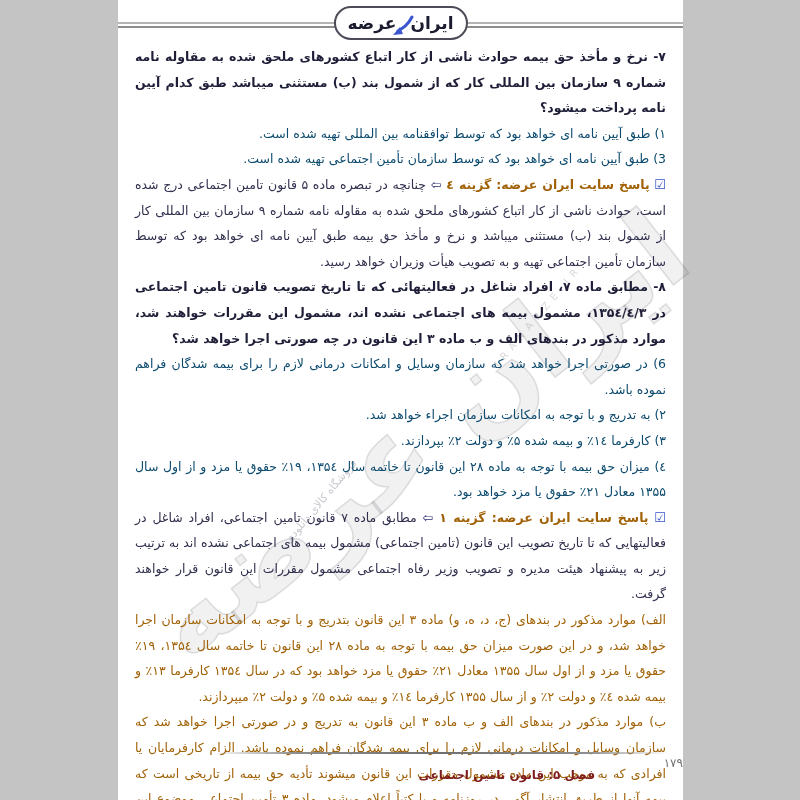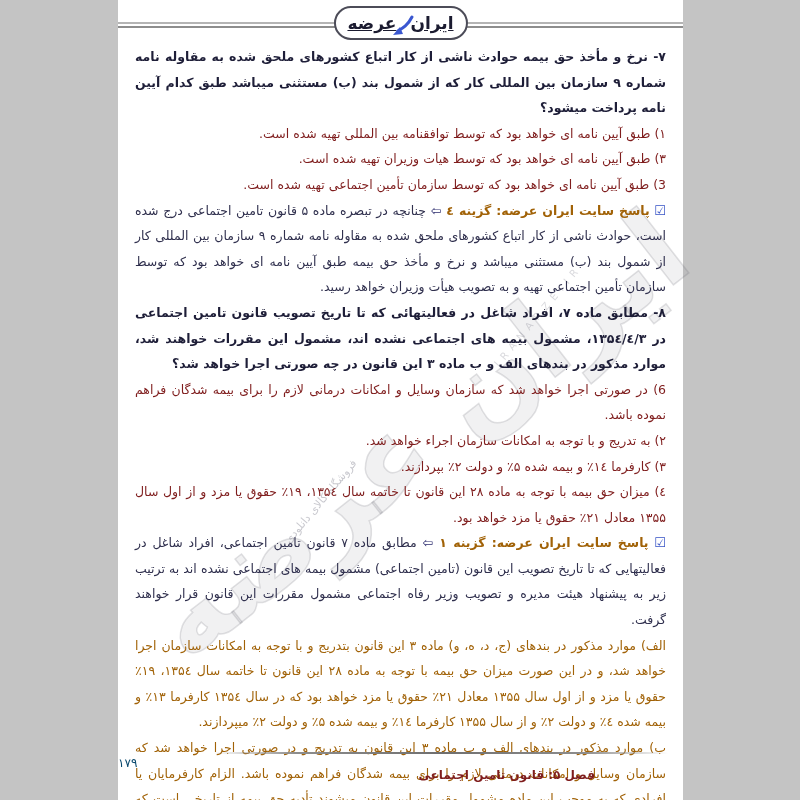--- a/index.html
+++ b/index.html
@@ -6,49 +6,49 @@
   body{width:800px;height:800px;font-family:"DejaVu Sans",sans-serif;}
   .stage{position:relative;width:800px;height:800px;background:#c4c4c4;overflow:hidden;}
   .paper{position:absolute;left:118px;top:0;width:565px;height:800px;background:#ffffff;}
 
   
   .hdr-rule-top{position:absolute;left:0;right:0;top:22px;height:2px;background:#b4b4b4;}
   .hdr-rule-bottom{position:absolute;left:0;right:0;top:26px;height:2px;background:#8d8d8d;}
   .logo-pill{position:absolute;left:50%;top:6px;transform:translateX(-50%);
     background:#fff;border:2px solid #4c4c58;border-radius:20px;padding:4px 12px;
     display:flex;align-items:center;z-index:3;font-weight:bold;font-size:17px;color:#1b1b30;}
-  .logo-pill .w{letter-spacing:-0.5px;text-decoration:underline;}
+  .logo-pill .w{letter-spacing:-0.5px;}
   .logo-arrow{margin:0 -5px;position:relative;top:3px;}
 
   
   .watermark{position:absolute;left:60px;top:240px;width:480px;height:390px;z-index:1;pointer-events:none;}
   .wm-main{position:absolute;left:50%;top:50%;transform:translate(-50%,-50%) rotate(-38deg);
     font-size:112px;font-weight:bold;white-space:nowrap;
     color:rgba(120,120,132,0.10);-webkit-text-stroke:1.5px rgba(110,110,122,0.20);}
   .wm-sub{position:absolute;left:90px;top:255px;transform:rotate(-50deg);
     font-size:11px;letter-spacing:3px;color:rgba(110,110,125,0.38);white-space:nowrap;}
   .wm-latin{position:absolute;right:55px;top:70px;transform:rotate(-50deg);
     font-size:10px;letter-spacing:6px;color:rgba(120,120,132,0.28);white-space:nowrap;}
 
   
   .content{position:absolute;top:44px;right:17px;left:17px;z-index:2;direction:rtl;
     text-align:justify;font-size:12.5px;line-height:25.6px;color:#30304e;}
   .content p{margin:0;}
   .q{font-weight:bold;color:#1e1e38;}
-  .opt{color:#7f1d1d;}
+  .opt{color:#0c4a6e;}
   .ans .chk{color:#3753c6;font-size:13px;}
   .ans .ans-label{font-weight:bold;color:#a16207;}
   .ans .ans-arrow{color:#2b2b6e;font-size:13px;}
   .clause{color:#a16207;}
 
   
   .footer-rule{position:absolute;left:95px;top:752px;width:455px;height:2px;z-index:2;
     background:linear-gradient(to right,rgba(150,150,150,0),#8e8e8e 18%,#6f6f6f 50%,#8e8e8e 82%,rgba(150,150,150,0));}
-  .page-num{position:absolute;left:0;right:0;top:756px;text-align:left;
-    font-size:12px;color:#0c4a6e;z-index:2;}
+  .page-num{position:absolute;left:0;right:0;top:756px;text-align:right;
+    font-size:12px;color:#737373;z-index:2;}
   .chapter{position:absolute;right:88px;top:768px;font-size:12px;font-weight:bold;
     color:#7f1d1d;direction:rtl;z-index:2;}
 </style>
 </head>
 <body>
 
 <div class="stage">
   <div class="paper">
 
     <div class="hdr-rule-top"></div>
@@ -65,21 +65,20 @@
     <div class="watermark">
       <span class="wm-main">ایران عرضه</span>
       <span class="wm-sub">فروشگاه کالای دانلودی</span>
       <span class="wm-latin">IRANARZE.IR</span>
     </div>
 
     <div class="content">
 
       <p class="q">۷- نرخ و مأخذ حق بیمه حوادث ناشی از کار اتباع کشورهای ملحق شده به مقاوله نامه شماره ۹ سازمان بین المللی کار که از شمول بند (ب) مستثنی میباشد طبق کدام آیین نامه پرداخت میشود؟</p>
       <p class="opt">۱) طبق آیین نامه ای خواهد بود که توسط توافقنامه بین المللی تهیه شده است.</p>
-      <p class="opt">۳) طبق آیین نامه ای خواهد بود که توسط هیات وزیران تهیه شده است.</p>
       <p class="opt">3) طبق آیین نامه ای خواهد بود که توسط سازمان تأمین اجتماعی تهیه شده است.</p>
 
       <p class="ans">
         <span class="chk">☑</span>
         <span class="ans-label">پاسخ سایت ایران عرضه: گزینه ٤</span>
         <span class="ans-arrow">⇦</span>
         <span class="ans-body">چنانچه در تبصره ماده ۵ قانون تامین اجتماعی درج شده است، حوادث ناشی از کار اتباع کشورهای ملحق شده به مقاوله نامه شماره ۹ سازمان بین المللی کار از شمول بند (ب) مستثنی میباشد و نرخ و مأخذ حق بیمه طبق آیین نامه ای خواهد بود که توسط سازمان تأمین اجتماعی تهیه و به تصویب هیأت وزیران خواهد رسید.</span>
       </p>
 
       <p class="q">۸- مطابق ماده ۷، افراد شاغل در فعالیتهائی که تا تاریخ تصویب قانون تامین اجتماعی در ۱۳۵٤/٤/۳، مشمول بیمه های اجتماعی نشده اند، مشمول این مقررات خواهند شد، موارد مذکور در بندهای الف و ب ماده ۳ این قانون در چه صورتی اجرا خواهد شد؟</p>

